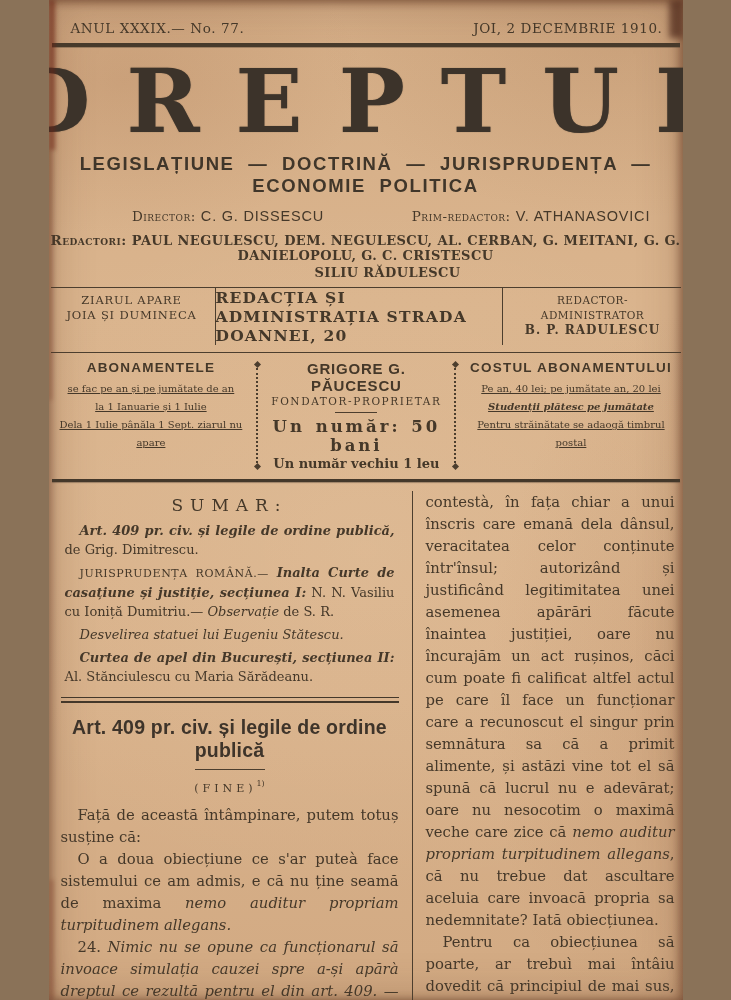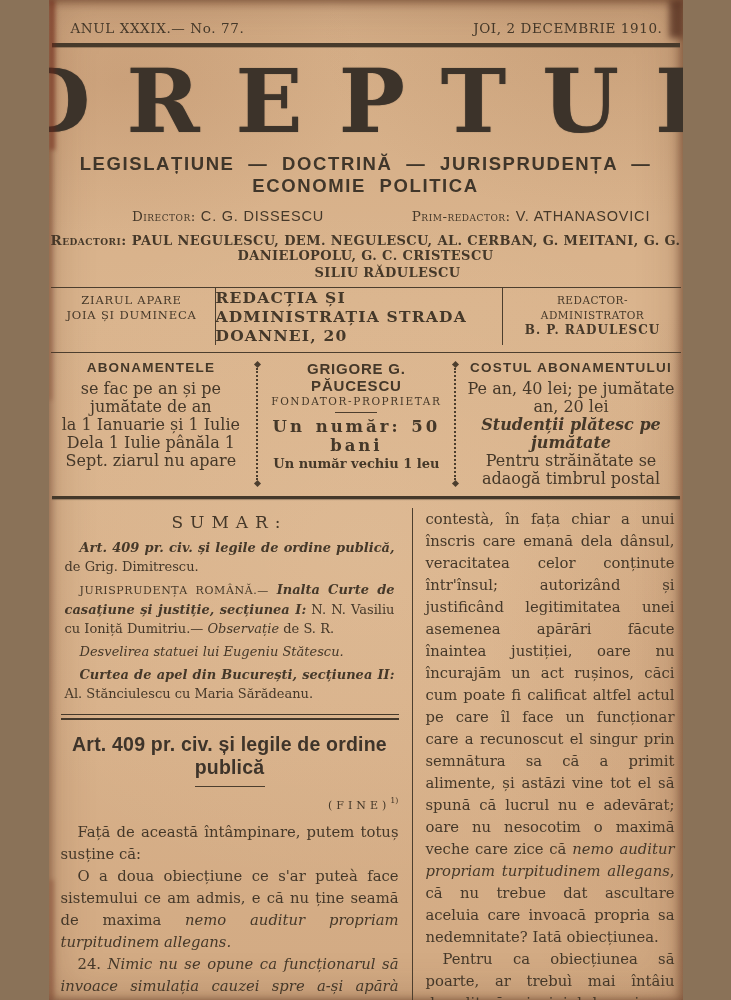--- a/index.html
+++ b/index.html
@@ -45,21 +45,21 @@
   .ib-right{width:172px;border-left:1px solid #4c3e2e;text-align:center;font-size:10.5px;letter-spacing:.5px;padding:5px 4px;line-height:15px;}
   .ib-right .line2{font-weight:bold;font-size:12px;letter-spacing:1px;}
 
   
   .subs{display:flex;align-items:stretch;padding:7px 4px 8px 4px;}
   .sub-col{text-align:center;}
   .sub-col.c1{flex:1.08;}
   .sub-col.c2{flex:1;}
   .sub-col.c3{flex:1.18;}
   .sub-title{font-family:"Liberation Sans",sans-serif;font-weight:bold;font-size:13.5px;letter-spacing:1.2px;margin-bottom:5px;}
-  .sub-line{font-size:16px;line-height:18px;}
+  .sub-line{font-size:10px;line-height:18px;text-decoration:underline;}
   .sub-line.it{font-style:italic;font-weight:bold;}
   .founder-name{font-family:"Liberation Sans",sans-serif;font-weight:bold;font-size:15px;letter-spacing:.8px;}
   .founder-role{font-size:10.5px;letter-spacing:1.6px;margin-top:1px;}
   .mini-rule{width:42px;height:1px;background:#4c3e2e;margin:5px auto 4px auto;}
   .price{font-weight:bold;font-size:16.5px;letter-spacing:3px;word-spacing:2px;}
   .price-old{font-weight:bold;font-size:13px;margin-top:1px;}
   .orn{width:16px;display:flex;flex-direction:column;align-items:center;padding:2px 0;}
   .orn .dot{flex:1;width:0;border-left:2px dotted #4c3e2e;margin:1px 0;}
   .orn .dia{width:5px;height:5px;background:#4c3e2e;transform:rotate(45deg);}
   .rule3{height:3px;background:#44382a;margin:0 3px;box-shadow:0 1px 1px rgba(68,56,42,.4);}
@@ -70,21 +70,21 @@
   .col-div{width:1px;background:#4c3e2e;margin-bottom:18px;}
   .col-right{flex:1;box-sizing:border-box;padding:0 8px 0 13px;}
 
   .sumar-h{text-align:center;font-size:17px;letter-spacing:7px;margin:4px 0 6px 0;}
   .sumar p{margin:4px;font-size:13px;line-height:19px;text-align:justify;text-indent:15px;}
   .sc{font-size:11px;letter-spacing:.6px;}
   .itb{font-style:italic;font-weight:bold;}
   .dbl-rule{margin:11px 0 13px 0;height:3px;border-top:1px solid #44382a;border-bottom:2px solid #44382a;}
 
   .art-title{font-family:"Liberation Sans",sans-serif;font-weight:bold;font-size:19.5px;letter-spacing:.2px;text-align:center;margin:2px 0 0 0;color:#3e342a;}
-  .fine{ text-align:right;margin:7px 0 8px 0;}
+  .fine{ text-align:center;margin:7px 0 8px 0;}
   .fine .fr{display:block;width:70px;height:1px;background:#4c3e2e;margin:0 auto 7px auto;}
   .fine .ft{font-size:11px;letter-spacing:4px;}
   .fine sup{font-size:8px;letter-spacing:0;}
 
   .para{margin:0;font-size:14.8px;line-height:22px;text-align:justify;text-indent:17px;}
   .para.noind{text-indent:0;}
   .para em{font-style:italic;}
 </style>
 </head>
 <body>

